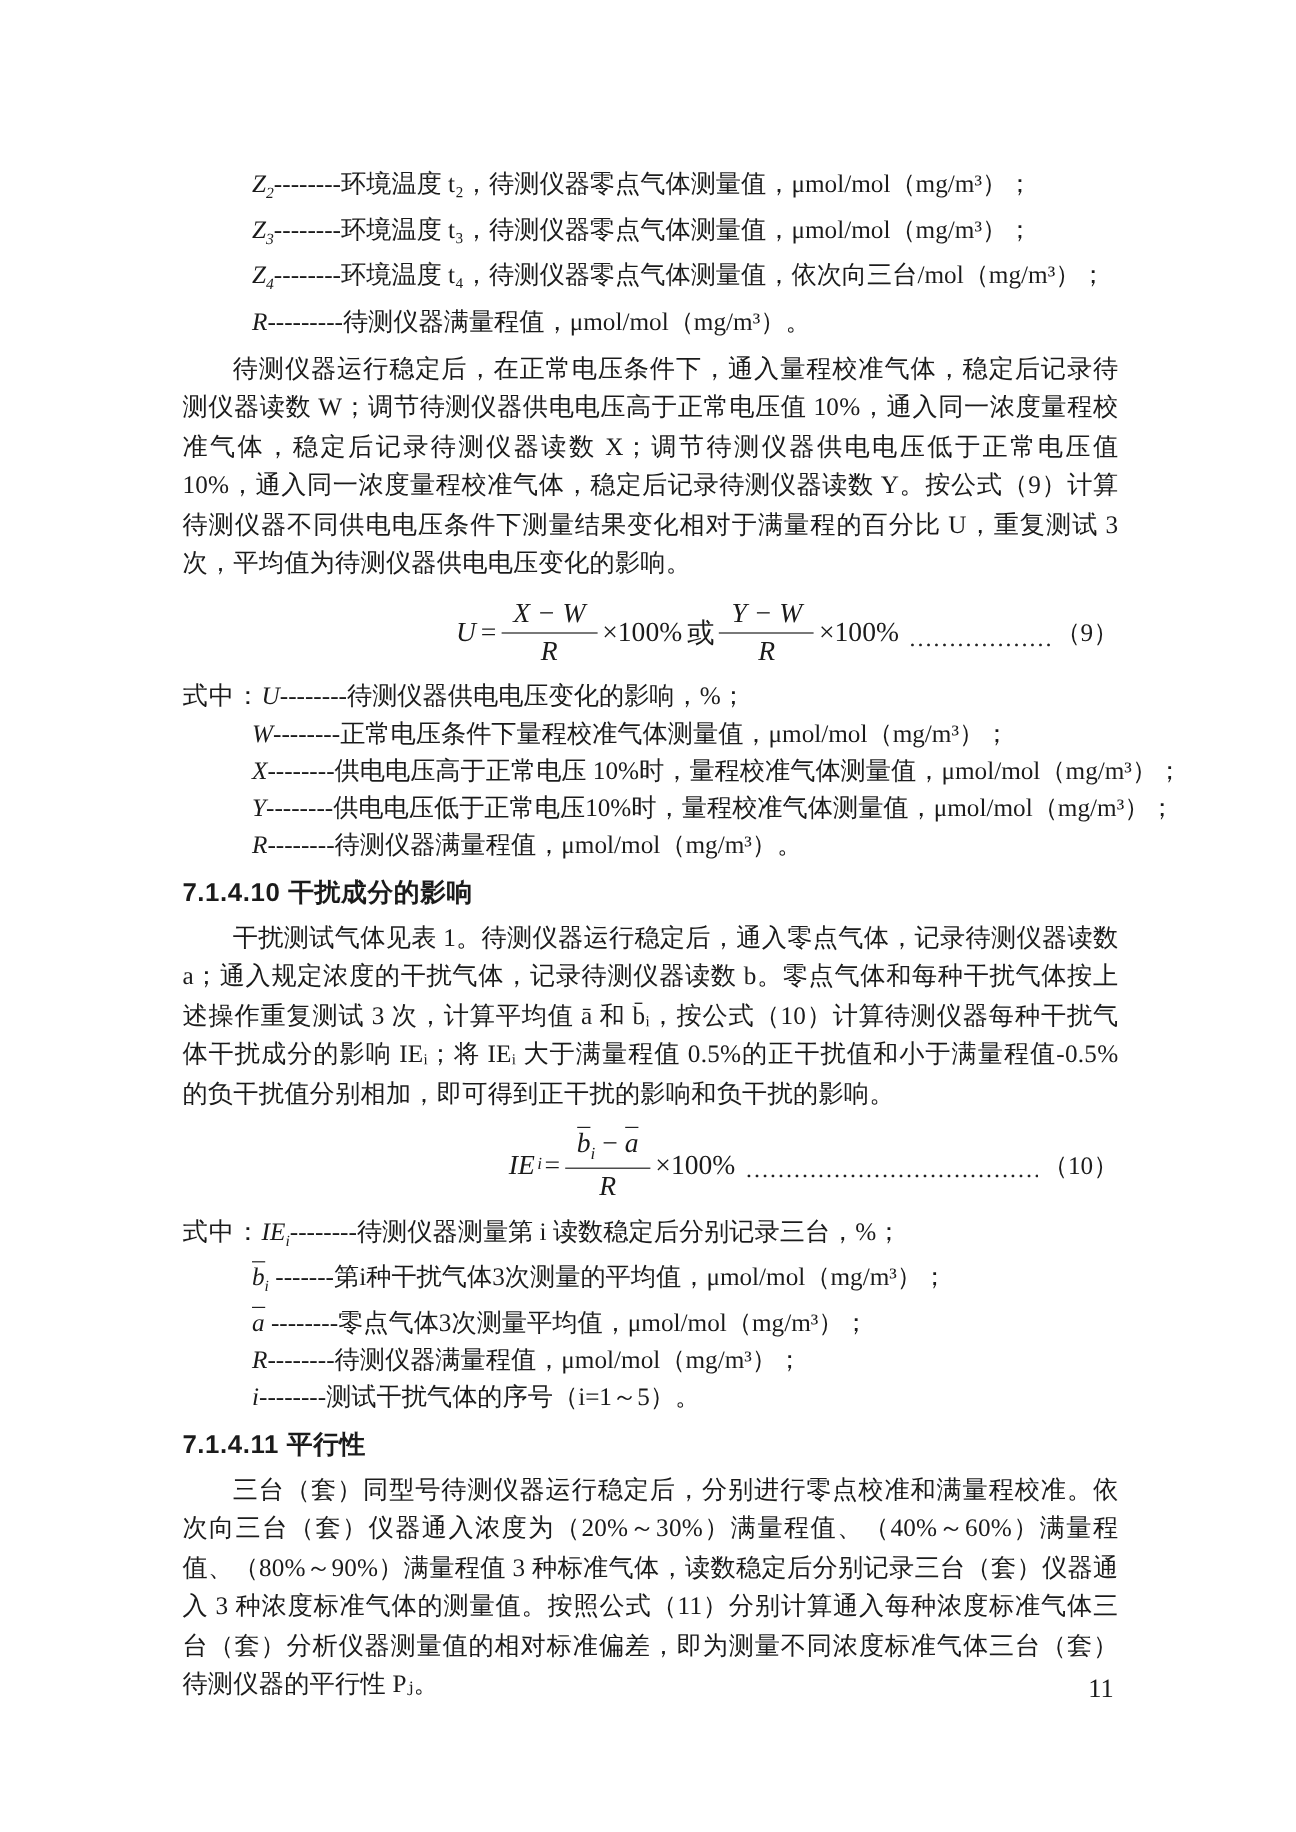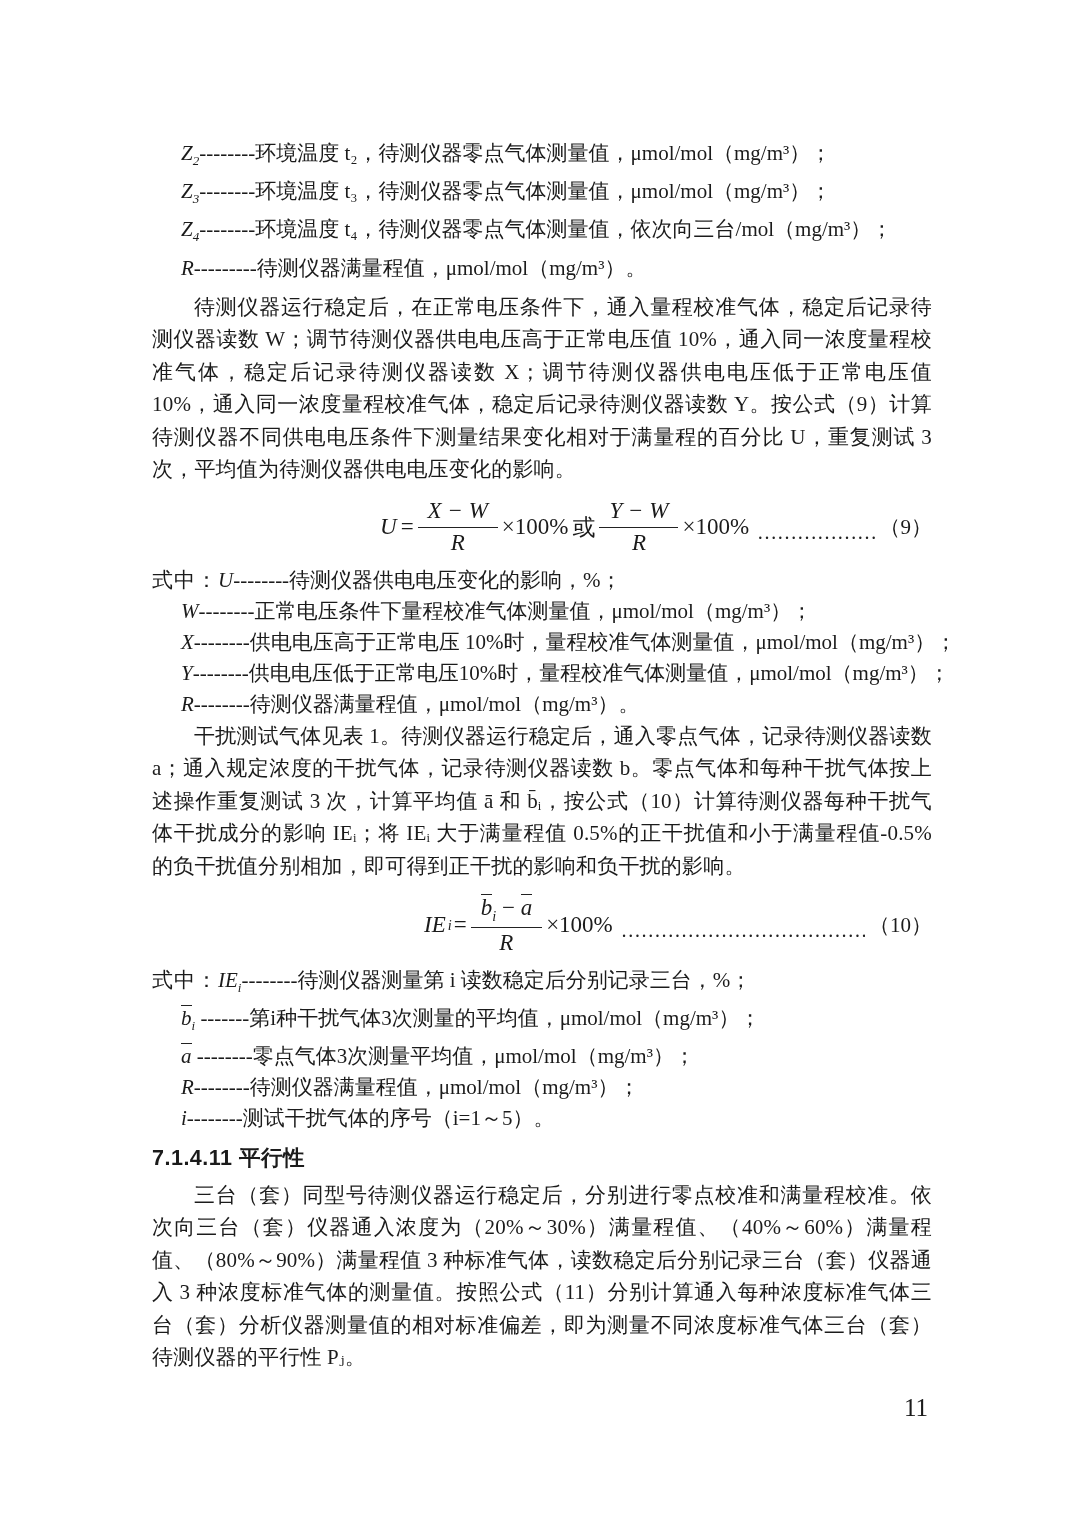--- a/index.html
+++ b/index.html
@@ -15,21 +15,21 @@
     position:absolute;
     left:152px; top:138px;
     width:780px;
   }
   
   .def-row {
     font-size:21px;
     line-height:31px;
     white-space:nowrap;
   }
-  .def-indent { margin-left:29px; }
+  .def-indent { margin-left:58px; }
   .where-label { letter-spacing:1px; }
   
   .heading {
     font-family:"Liberation Sans","DejaVu Sans",sans-serif;
     font-weight:bold;
     font-size:21.5px;
     line-height:30px;
     margin:9px 0 6px 0;
     letter-spacing:0.5px;
   }
@@ -71,21 +71,21 @@
     font-size:20px;
     margin:10px 4px 0 6px;
     color:#222;
   }
   .eq-label { flex:0 0 auto; font-size:21px; }
   
   .page-number {
     position:absolute;
     top:1394px;
     right:152px;
-    font-size:25px;
+    font-size:22px;
     font-family:"Liberation Serif","DejaVu Serif",serif;
   }
 </style>
 </head>
 <body>
 
 <div class="content">
 
   <div>
     <div class="def-row def-indent">
@@ -136,20 +136,21 @@
       <span class="var">X</span><span>--------供电电压高于正常电压 10%时，量程校准气体测量值，μmol/mol（mg/m³）；</span>
     </div>
     <div class="def-row def-indent">
       <span class="var">Y</span><span>--------供电电压低于正常电压10%时，量程校准气体测量值，μmol/mol（mg/m³）；</span>
     </div>
     <div class="def-row def-indent">
       <span class="var">R</span><span>--------待测仪器满量程值，μmol/mol（mg/m³）。</span>
     </div>
   </div>
 
+  <div class="heading">7.1.4.10  干扰成分的影响</div>
   <div class="para">干扰测试气体见表 1。待测仪器运行稳定后，通入零点气体，记录待测仪器读数 a；通入规定浓度的干扰气体，记录待测仪器读数 b。零点气体和每种干扰气体按上述操作重复测试 3 次，计算平均值 ā 和 b̄ᵢ，按公式（10）计算待测仪器每种干扰气体干扰成分的影响 IEᵢ；将 IEᵢ 大于满量程值 0.5%的正干扰值和小于满量程值-0.5%的负干扰值分别相加，即可得到正干扰的影响和负干扰的影响。</div>
 
   <div class="formula">
     <span class="spacer10"></span>
     <span class="f-expr">
       <span class="var">IE</span>
         <sub class="var">i</sub>
       <span>=</span>
       <span class="frac">
         <span class="num"><span class="ovl var">b</span><sub class="var">i</sub><span> − </span><span class="ovl var">a</span></span>

